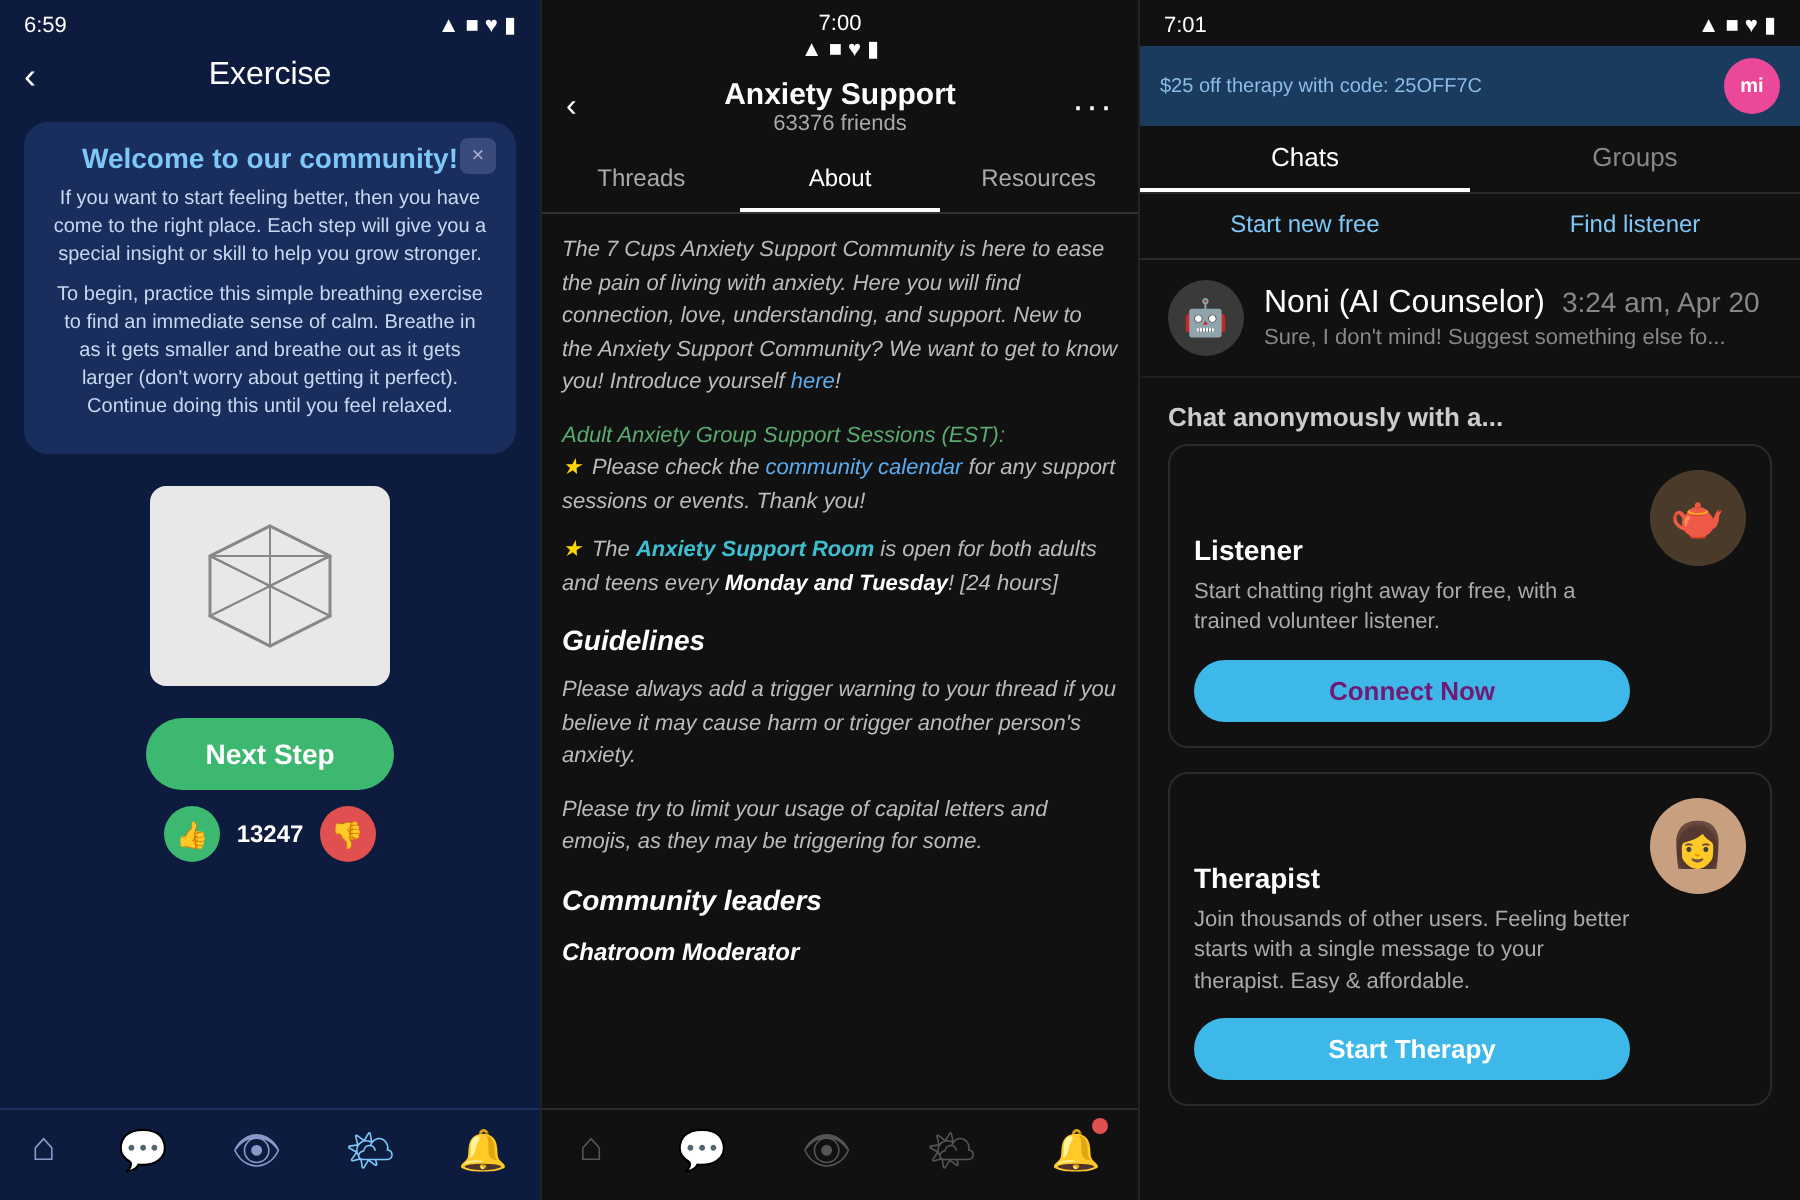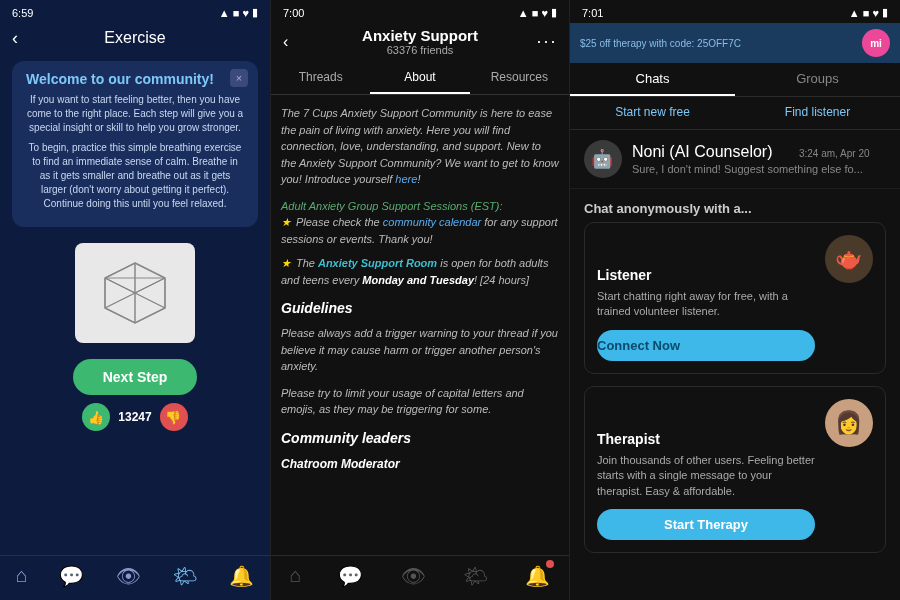--- a/index.html
+++ b/index.html
@@ -69,21 +69,21 @@
       border-radius: 4px;
       display: flex; align-items: center; justify-content: center;
       font-size: 11px;
       cursor: pointer;
       color: #aac;
     }
     .panel1 .welcome-title {
       font-size: 14px;
       font-weight: 700;
       color: #7ec8f8;
-      text-align: left;
+      text-align: center;
       margin-bottom: 6px;
     }
     .panel1 .welcome-text {
       font-size: 10px;
       color: #c8d8f0;
       text-align: center;
       line-height: 1.4;
       margin-bottom: 6px;
     }
     .panel1 .illustration {
@@ -160,20 +160,21 @@
       border-left: 1px solid #222;
       border-right: 1px solid #222;
     }
     .panel2 .status-bar {
       display: flex;
       justify-content: space-between;
       align-items: center;
       padding: 6px 12px 4px;
       font-size: 11px;
       color: #fff;
+      flex-direction: column;
     }
     .panel2 .header {
       display: flex;
       align-items: center;
       justify-content: center;
       padding: 4px 12px 6px;
       position: relative;
     }
     .panel2 .header .back-btn {
       position: absolute;
@@ -351,23 +352,23 @@
     .panel3 .chat-avatar {
       width: 38px; height: 38px;
       background: #3a3a3a;
       border-radius: 50%;
       margin-right: 10px;
       flex-shrink: 0;
       display: flex; align-items: center; justify-content: center;
       font-size: 18px;
     }
     .panel3 .chat-info .time {
-      font-size: 10px;
+      font-size: 14px;
       color: #888;
-      margin-left: 22px;
+      margin-left: 4px;
     }
     .panel3 .chat-info .preview {
       font-size: 11px;
       color: #888;
       margin-top: 2px;
     }
     .panel3 .chat-section-title {
       padding: 12px 14px 6px;
       font-size: 13px;
       font-weight: 600;
@@ -402,27 +403,27 @@
       border-radius: 50%;
       background: #4a3a2a;
       flex-shrink: 0;
       display: flex; align-items: center; justify-content: center;
       font-size: 22px;
     }
     .panel3 .listener-card .card-text { flex: 1; }
     .panel3 .connect-btn {
       display: block;
       background: #3db8e8;
-      color: #0c4a6e;
+      color: #701a75;
       border: none;
       border-radius: 20px;
       padding: 8px 0;
       font-size: 13px;
       font-weight: 600;
-      text-align: left;
+      text-align: center;
       cursor: pointer;
       margin-top: 8px;
       width: 100%;
     }
     .panel3 .therapy-btn {
       display: block;
       background: #3db8e8;
       color: #fff;
       border: none;
       border-radius: 20px;

